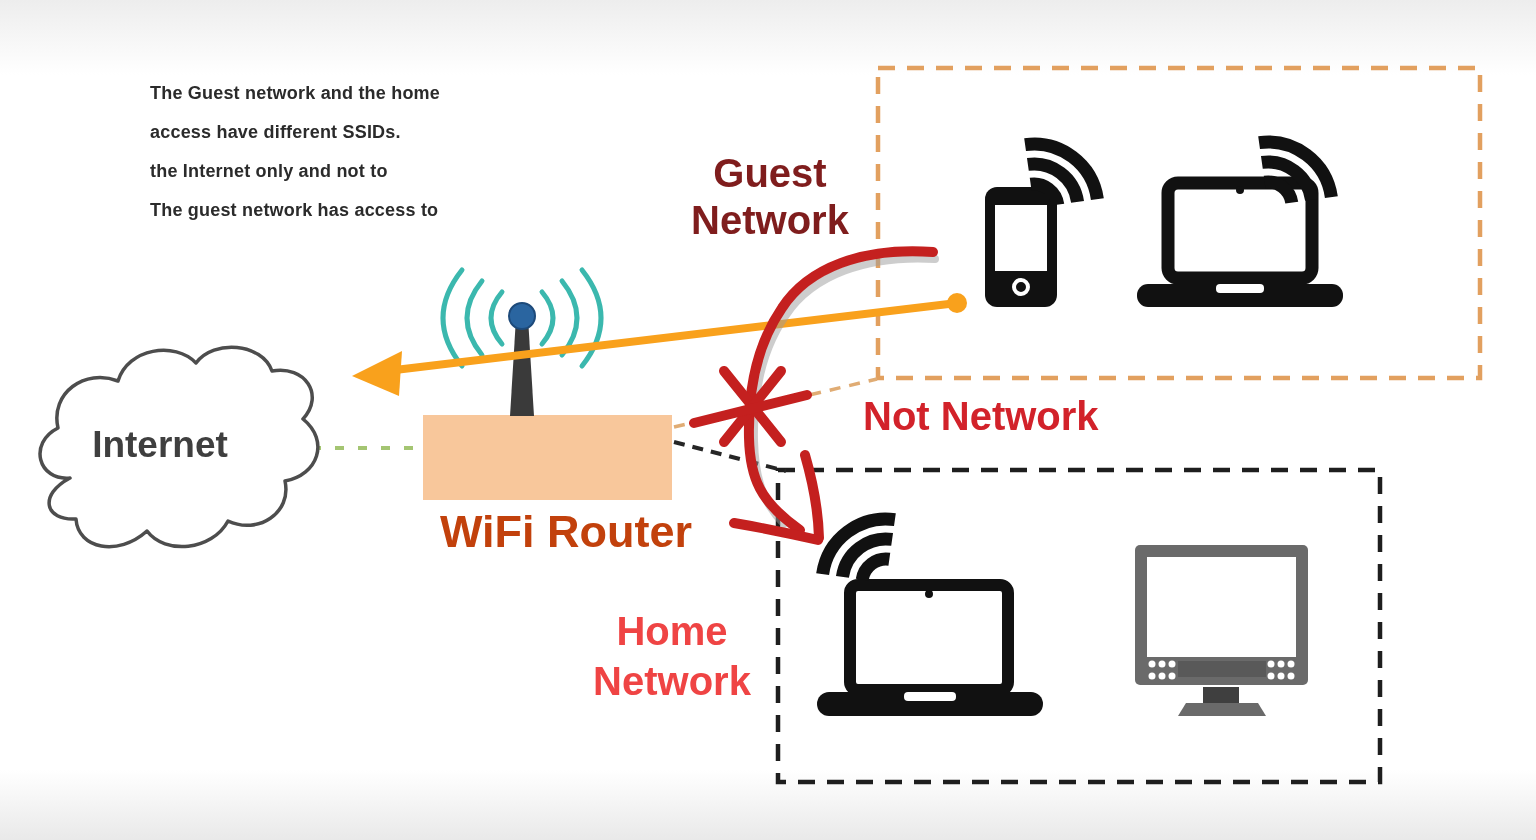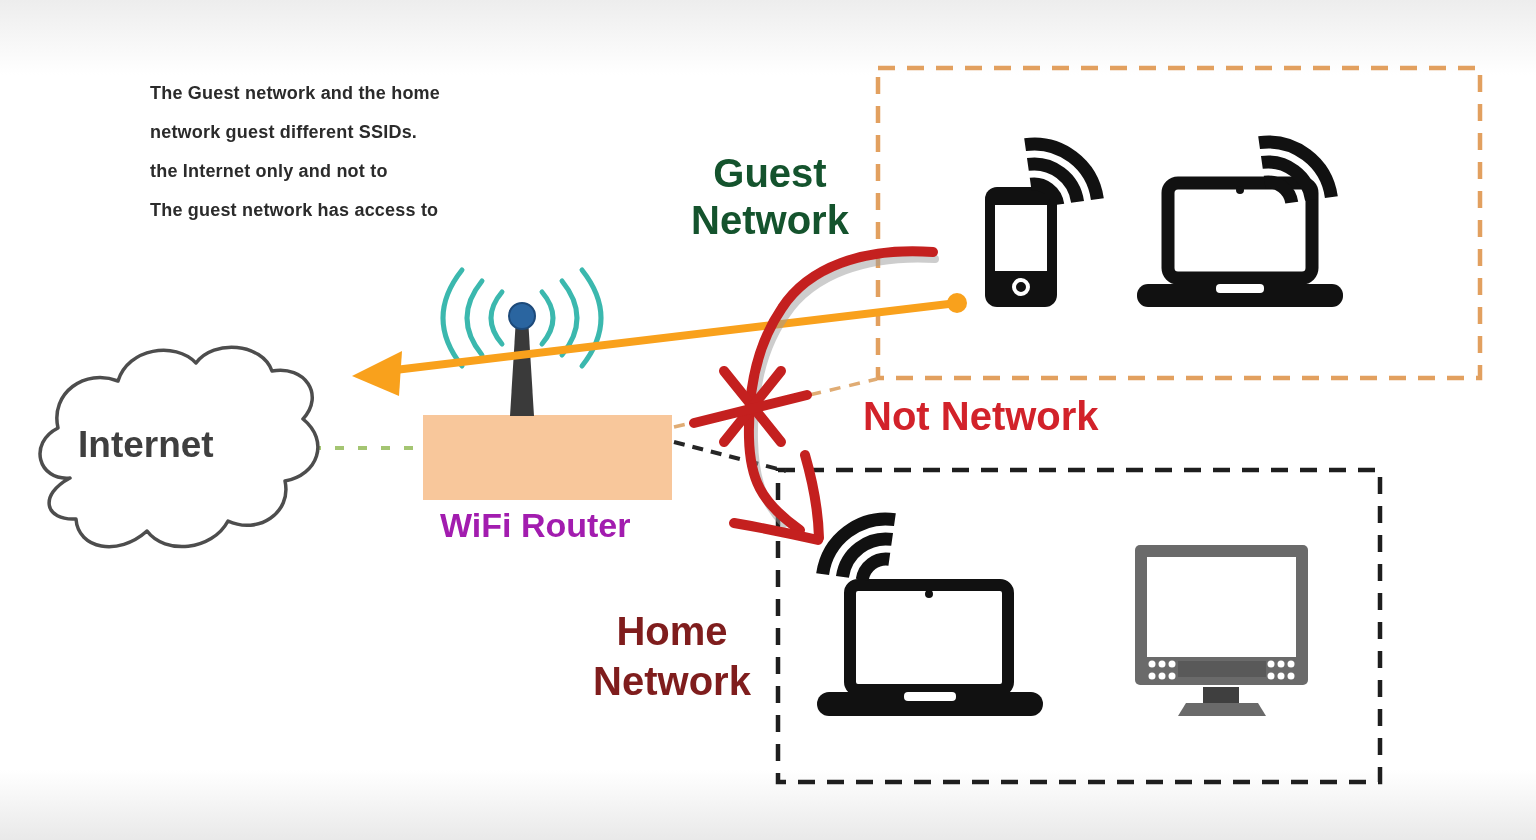--- a/index.html
+++ b/index.html
@@ -6,24 +6,24 @@
   body{
     width:1536px;height:840px;overflow:hidden;
     font-family:"Liberation Sans","DejaVu Sans",sans-serif;
     background:linear-gradient(#ededed 0px,#ffffff 75px,#ffffff 770px,#e9e9e9 840px);
     position:relative;
   }
   .canvas{position:absolute;inset:0;}
   svg.diagram{position:absolute;left:0;top:0;}
   .txt{position:absolute;font-weight:bold;white-space:nowrap;}
   .desc{left:110px;top:74px;font-size:18px;line-height:39px;color:#2b2b2b;letter-spacing:.2px;margin-left:40px;}
-  .guest-label{left:660px;top:150px;width:220px;text-align:center;font-size:40px;line-height:47px;color:#14532d;}
-  .home-label{left:562px;top:606px;width:220px;text-align:center;font-size:40px;line-height:50px;color:#7f1d1d;}
-  .router-label{left:440px;top:506px;font-size:34px;color:#a21caf;}
-  .internet-label{left:78px;top:424px;width:164px;font-size:37px;color:#3f3f3f;}
+  .guest-label{left:660px;top:150px;width:220px;text-align:center;font-size:40px;line-height:47px;color:#7f1d1d;}
+  .home-label{left:562px;top:606px;width:220px;text-align:center;font-size:40px;line-height:50px;color:#ef4444;}
+  .router-label{left:440px;top:506px;font-size:45px;color:#c2410c;}
+  .internet-label{left:78px;top:424px;width:164px;text-align:center;font-size:37px;color:#3f3f3f;}
   .notallowed-label{left:863px;top:394px;font-size:40px;color:#d2222a;}
 </style>
 </head>
 <body>
 
 <div class="canvas">
 
   <svg class="diagram" width="1536" height="840" viewBox="0 0 1536 840">
 
     <rect x="878" y="68" width="602" height="310" fill="none" stroke="#e2a05f" stroke-width="4.5" stroke-dasharray="17 12"></rect>
@@ -136,21 +136,21 @@
 
     <g stroke="#c4201f" stroke-width="10" stroke-linecap="round">
       <path d="M 724,371 L 781,442"></path>
       <path d="M 781,371 L 724,442"></path>
       <path d="M 694,423 L 807,395"></path>
     </g>
   </svg>
 
   <div class="txt desc">
     <div>The Guest network and the home</div>
-    <div>network guest different SSIDs.</div>
+    <div>access have different SSIDs.</div>
     <div>the Internet only and not to</div>
     <div>The guest network has access to</div>
   </div>
 
   <div class="txt guest-label">
     <div>Guest</div>
     <div>Network</div>
   </div>
 
   <div class="txt home-label">

